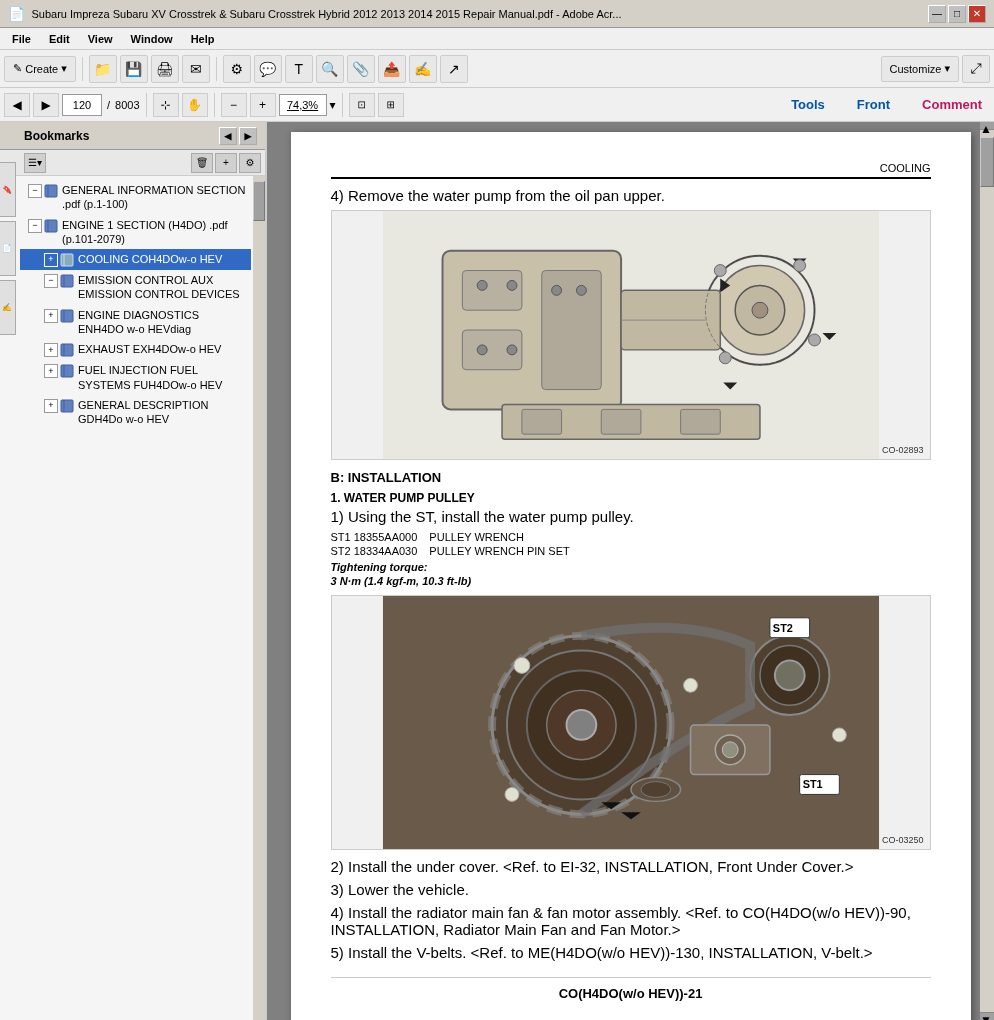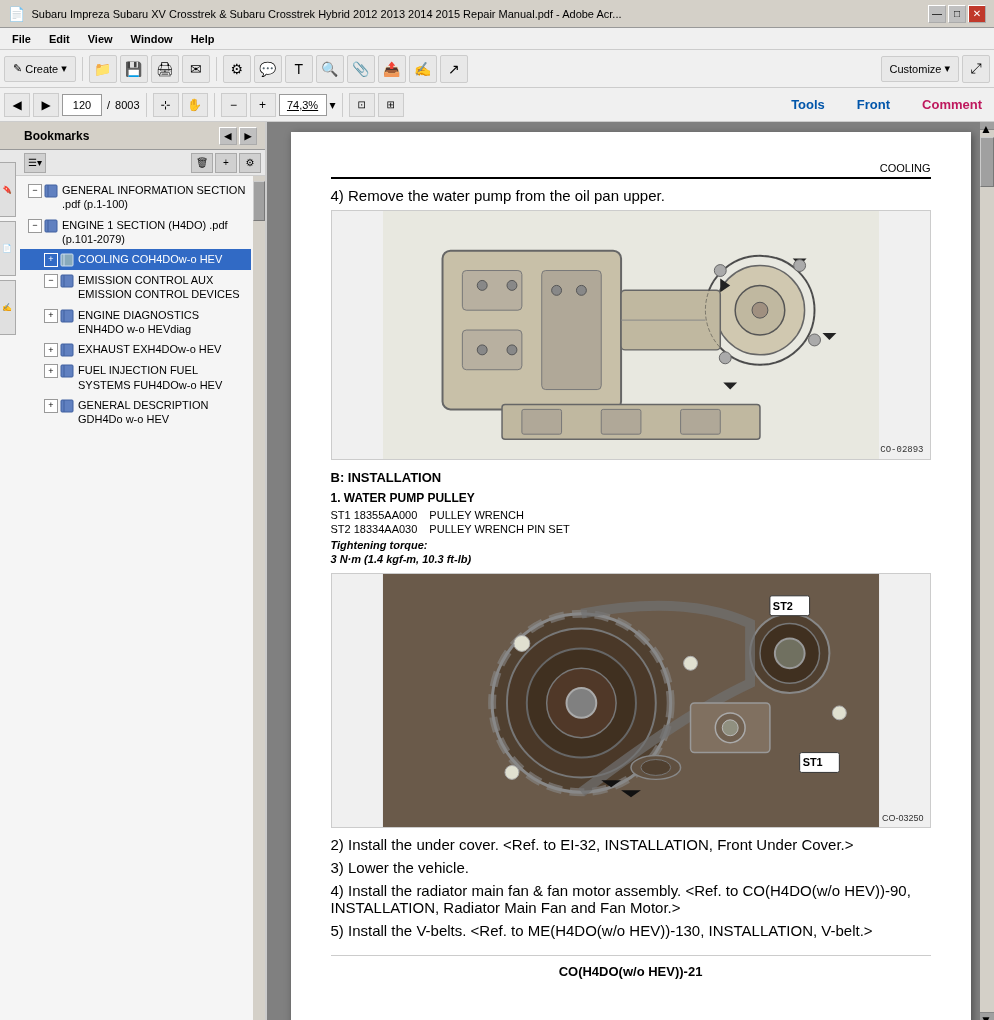--- a/index.html
+++ b/index.html
@@ -452,21 +452,21 @@
     </div>
   </div>
 
   <div class="pdf-area" style="position:relative;">
     <div class="pdf-page">
 
       <div class="page-subtitle">COOLING</div>
 
       <p class="instruction-text">4) Remove the water pump from the oil pan upper.</p>
 
-      <div class="engine-diagram" style="height:250px; margin-bottom:8px;font-family:Liberation Mono, monospace;">
+      <div class="engine-diagram" style="height:250px; margin-bottom:8px;">
         <svg viewBox="0 0 500 250" xmlns="http://www.w3.org/2000/svg">
 
           <rect width="500" height="250" fill="#e8e8e0"></rect>
 
           <ellipse cx="380" cy="100" rx="55" ry="55" fill="none" stroke="#555" stroke-width="2"></ellipse>
           <ellipse cx="380" cy="100" rx="45" ry="45" fill="#d0c8b0" stroke="#666" stroke-width="1.5"></ellipse>
           <ellipse cx="380" cy="100" rx="25" ry="25" fill="#c0b8a0" stroke="#555" stroke-width="1.5"></ellipse>
           <circle cx="380" cy="100" r="8" fill="#a09080" stroke="#555" stroke-width="1"></circle>
 
           <rect x="60" y="40" width="180" height="160" rx="8" fill="#c8c0a8" stroke="#666" stroke-width="2"></rect>
@@ -500,20 +500,21 @@
           <rect x="120" y="195" width="260" height="35" rx="3" fill="#c0b8a0" stroke="#666" stroke-width="1.5"></rect>
           <rect x="140" y="200" width="40" height="25" rx="2" fill="#b0a898" stroke="#777" stroke-width="1"></rect>
           <rect x="220" y="200" width="40" height="25" rx="2" fill="#b0a898" stroke="#777" stroke-width="1"></rect>
           <rect x="300" y="200" width="40" height="25" rx="2" fill="#b0a898" stroke="#777" stroke-width="1"></rect>
         </svg>
         <span class="diagram-label">CO-02893</span>
       </div>
 
       <h2 class="section-header">B:  INSTALLATION</h2>
       <h3 class="subsection-header">1.  WATER PUMP PULLEY</h3>
+      <p class="instruction-text">1) Using the ST, install the water pump pulley.</p>
 
       <div style="margin: 4px 0; font-size: 11px;">
         <div class="content-row">
           <span>ST1   18355AA000</span>
           <span>PULLEY WRENCH</span>
         </div>
         <div class="content-row">
           <span>ST2   18334AA030</span>
           <span>PULLEY WRENCH PIN SET</span>
         </div>

